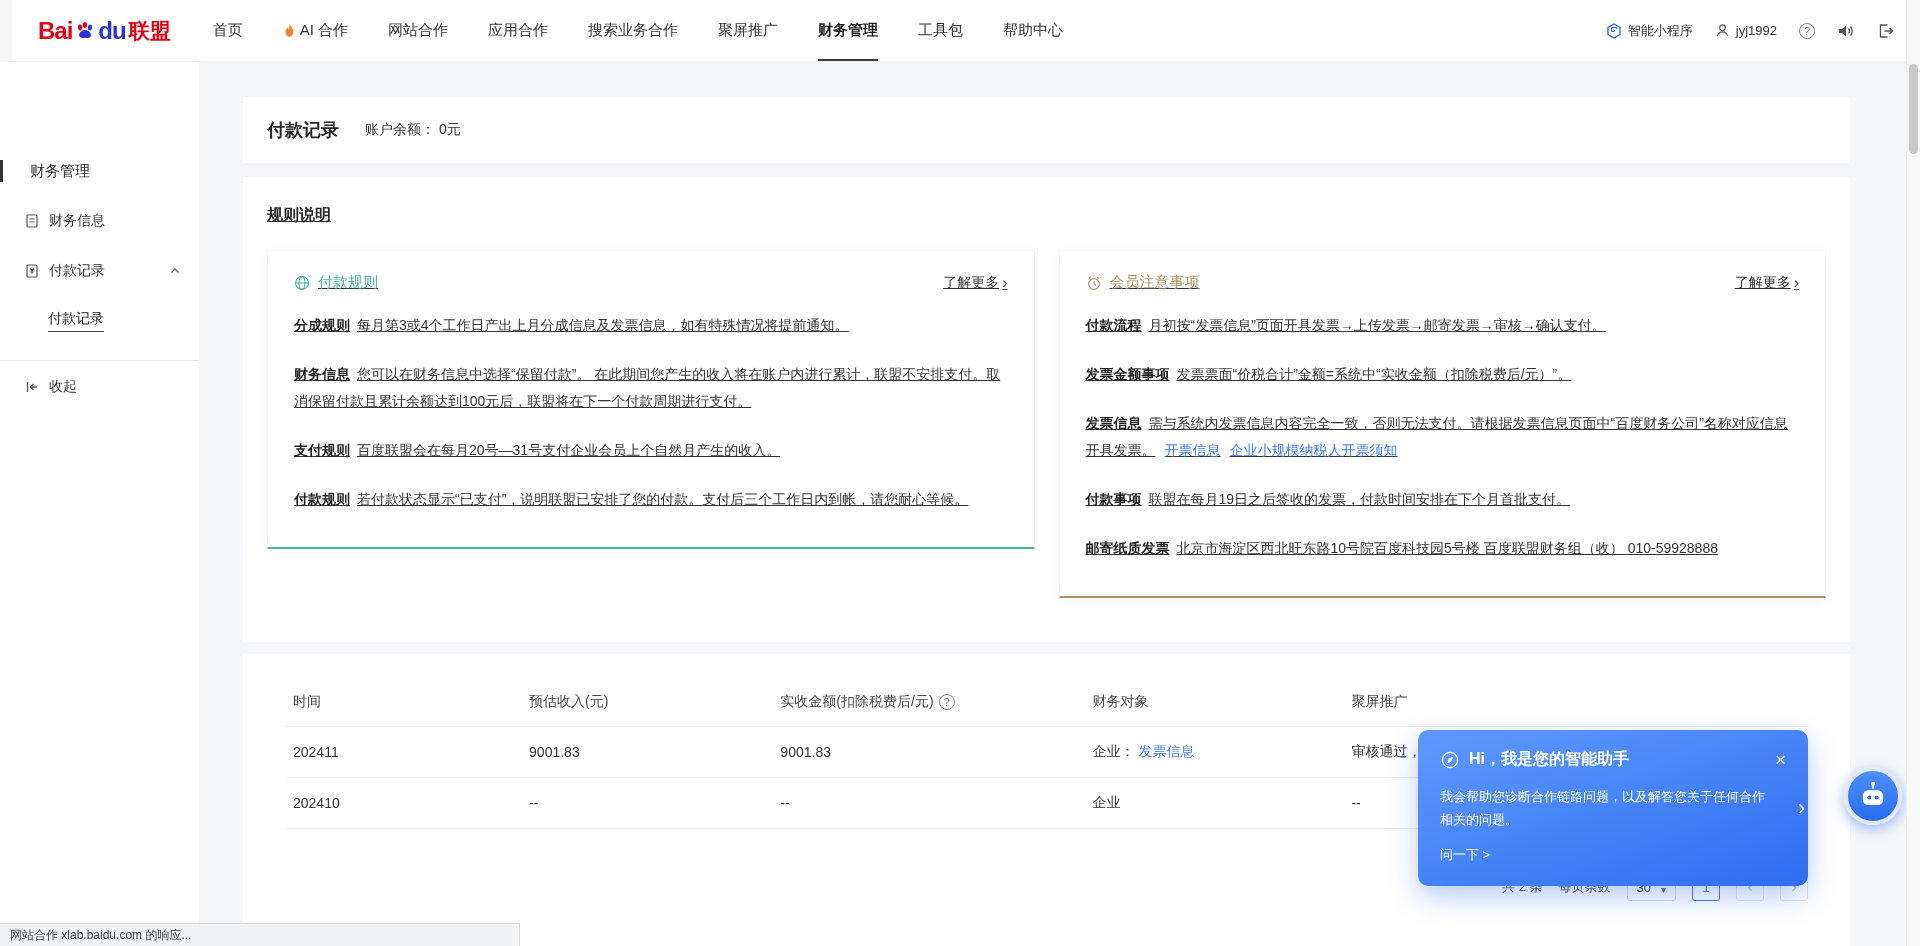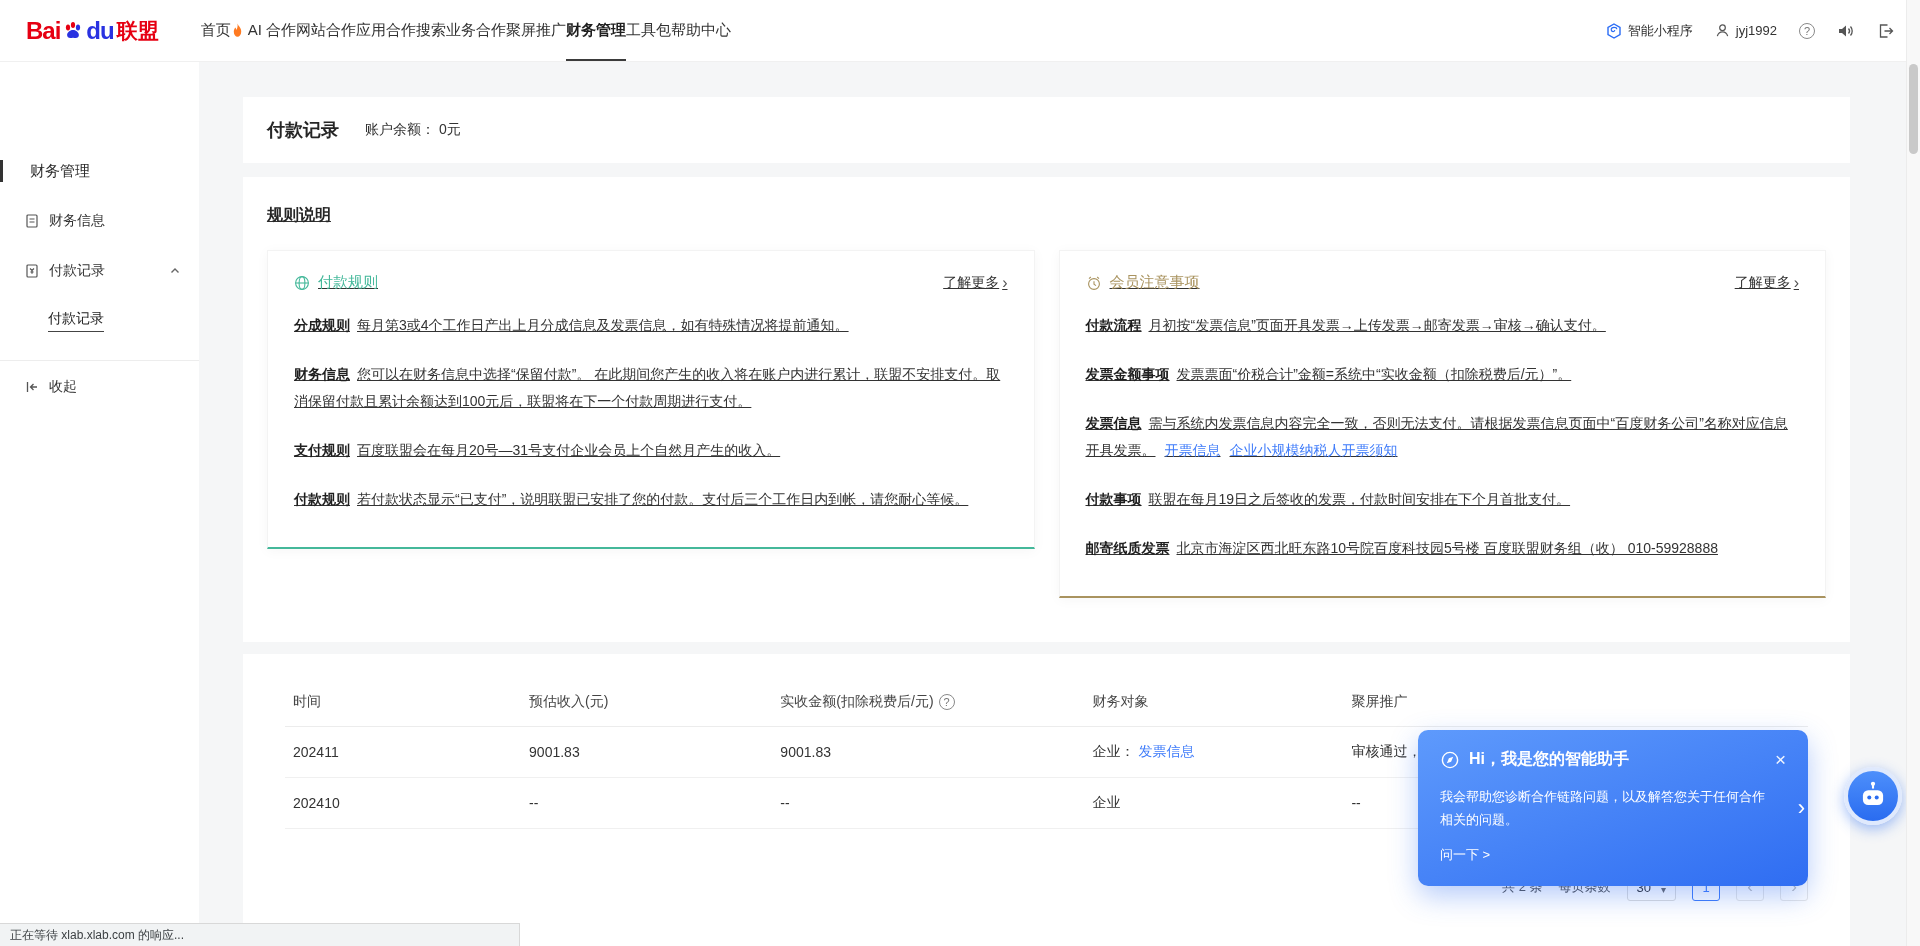--- a/index.html
+++ b/index.html
@@ -4,26 +4,26 @@
 <style>
   * { box-sizing: border-box; }
   html,body { margin:0; padding:0; }
   body {
     width:1920px; height:946px; overflow:hidden; position:relative;
     background:#f5f6f7;
     font-family:"Liberation Sans","DejaVu Sans",sans-serif;
     color:#333;
   }
   
-  .navbar{position:absolute;top:0;left:0;right:0;height:62px;background:#fff;border-bottom:1px solid #f0f0f0;display:flex;align-items:center;padding:0 26px;z-index:10;}
+  .navbar{position:absolute;top:0;left:12px;right:0;height:62px;background:#fff;border-bottom:1px solid #f0f0f0;display:flex;align-items:center;padding:0 26px;z-index:10;}
   .logo{display:flex;align-items:center;gap:1px;cursor:pointer;}
   .logo .bai{color:#e60012;font-size:24px;font-weight:800;letter-spacing:-1px;}
   .logo .du{color:#2932e1;font-size:24px;font-weight:800;letter-spacing:-1px;}
   .logo .union{color:#e60012;font-size:21px;font-weight:800;margin-left:2px;}
-  .nav-items{display:flex;align-items:center;height:100%;margin-left:42px;}
+  .nav-items{display:flex;align-items:center;gap:40px;height:100%;margin-left:42px;}
   .nav-item{height:100%;display:flex;align-items:center;gap:4px;font-size:15px;color:#333;cursor:pointer;position:relative;white-space:nowrap;}
   .nav-item.active{color:#1f1f1f;font-weight:700;}
   .nav-item.active::after{content:"";position:absolute;left:0;right:0;bottom:0;height:2px;background:#3b3b3b;}
   .nav-right{margin-left:auto;display:flex;align-items:center;gap:22px;}
   .nav-chip{display:flex;align-items:center;gap:6px;font-size:13px;color:#333;cursor:pointer;white-space:nowrap;}
   .icon-btn{display:flex;align-items:center;justify-content:center;cursor:pointer;}
   .q-circle{display:inline-flex;width:16px;height:16px;border:1px solid #8a8a8a;border-radius:50%;align-items:center;justify-content:center;font-size:11px;color:#777;}
   
   .sidebar{position:absolute;top:62px;left:0;width:199px;bottom:0;background:#fff;padding-top:84px;z-index:5;}
   .sb-title{position:relative;height:50px;display:flex;align-items:center;padding-left:30px;font-size:15px;color:#2b2b2b;cursor:pointer;}
@@ -356,18 +356,18 @@
       <path d="M16 5v4" stroke="#fff" stroke-width="2"></path>
       <circle cx="16" cy="4.5" r="2" fill="#fff"></circle>
       <rect x="6.5" y="10.5" width="19" height="14" rx="5" fill="#fff"></rect>
       <circle cx="12.5" cy="17.5" r="1.9" fill="#2a6cf0"></circle>
       <circle cx="19.5" cy="17.5" r="1.9" fill="#2a6cf0"></circle>
     </svg>
   </span>
 </div>
 
 <div class="status-bar">
-  <span>正在等待 xlab.xlab.com 的响应...</span>
+  <span>网站合作 xlab.baidu.com 的响应...</span>
 </div>
 
 <div class="scrollbar">
   <div class="scroll-thumb"></div>
 </div>
 
 </body></html>

